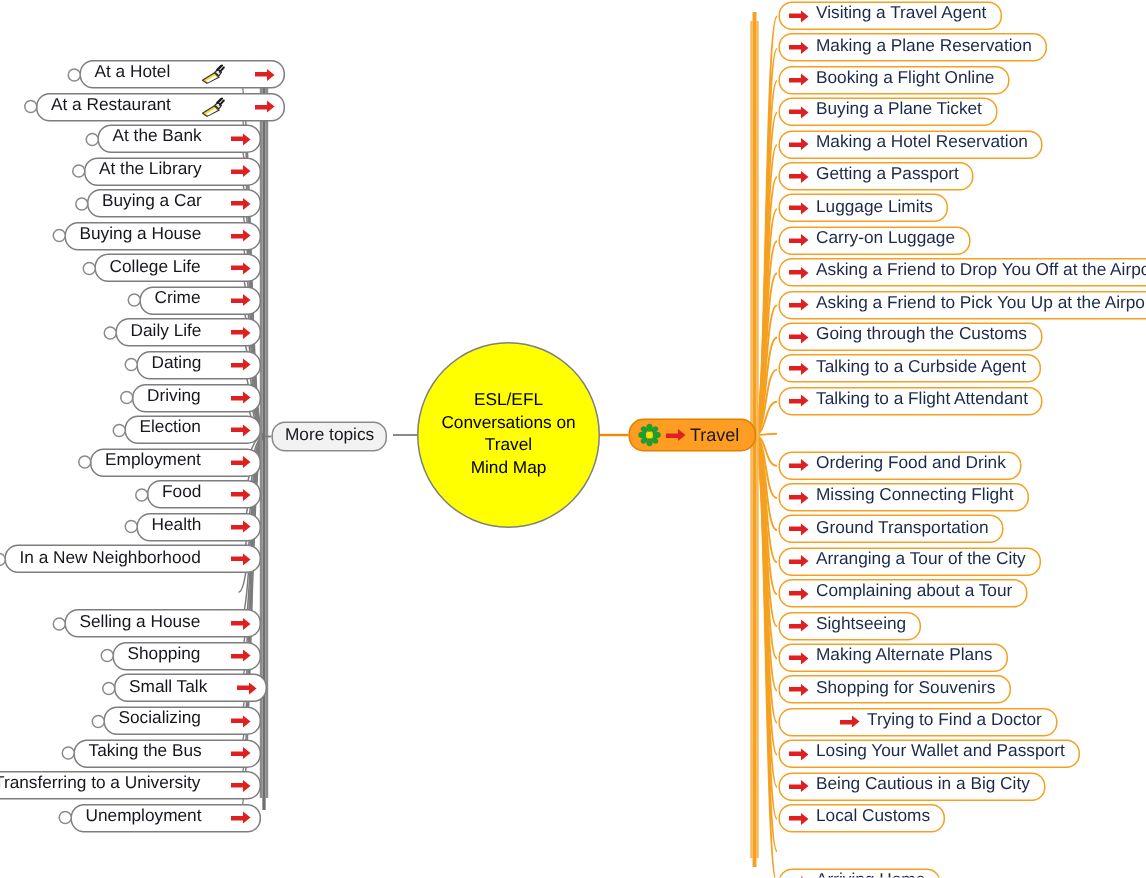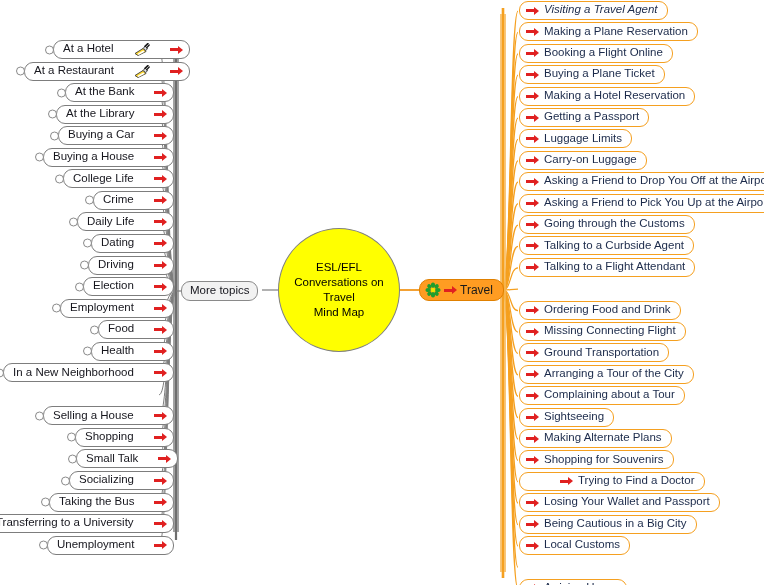--- a/index.html
+++ b/index.html
@@ -266,21 +266,21 @@
           <ellipse cx="11.6" cy="4.4" rx="2.4" ry="1.9" transform="rotate(-45 11.6 4.4)"></ellipse>
           <ellipse cx="4.4" cy="11.6" rx="2.4" ry="1.9" transform="rotate(-45 4.4 11.6)"></ellipse>
         </g>
         <circle cx="8" cy="8" r="2.2" fill="#f2e400"></circle>
       </svg>
     </span>
     <span class="arrow"></span>
     <span class="lbl">Travel</span>
   </div>
 
-<div class="node rnode" style="left: 519px; top: 1px; font-style: italic;">
+<div class="node rnode" style="left: 519px; top: 1px;">
       <span class="arrow"></span>
       <span class="lbl">Visiting a Travel Agent</span>
     </div>
     <div class="node rnode" style="left: 519px; top: 22.4px;">
       <span class="arrow"></span>
       <span class="lbl">Making a Plane Reservation</span>
     </div>
     <div class="node rnode" style="left: 519px; top: 43.8px;">
       <span class="arrow"></span>
       <span class="lbl">Booking a Flight Online</span>

